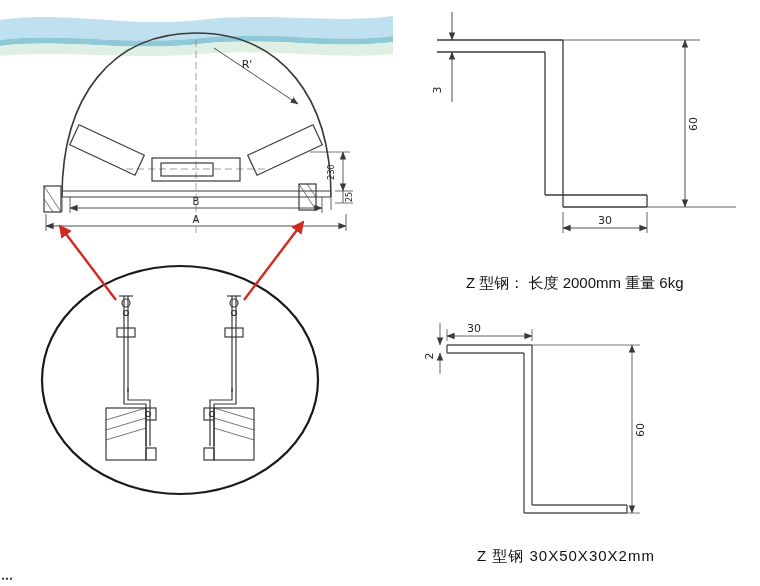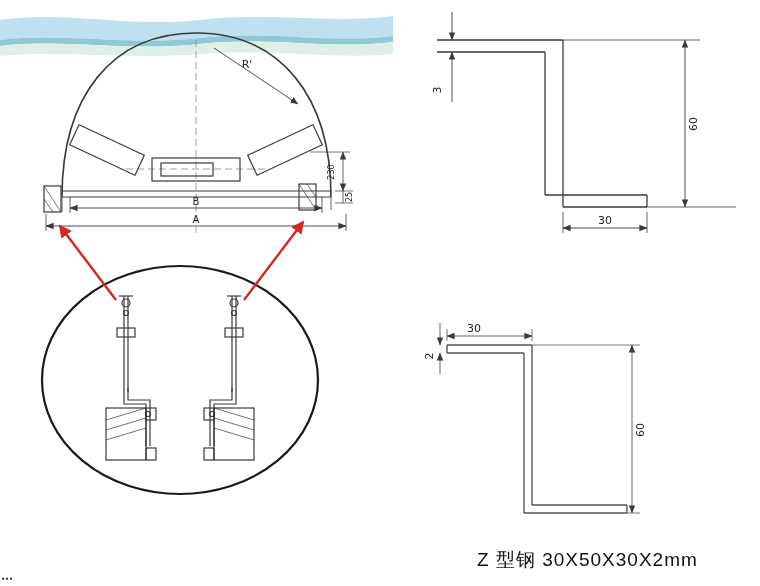--- a/index.html
+++ b/index.html
@@ -7,21 +7,21 @@
         font-family:"Liberation Sans","DejaVu Sans",sans-serif;}
   .banner{position:absolute;left:0;top:6px;width:393px;height:58px;}
   .banner svg{display:block;width:100%;height:100%;}
   .art{position:absolute;left:0;top:0;width:760px;height:586px;}
   .dimt{font-family:"DejaVu Sans",sans-serif;font-size:10px;fill:#222;stroke:none;}
   .sm{font-size:8px;}
   .md{font-size:11px;}
   .caption{position:absolute;color:#111;white-space:nowrap;}
   .cap-main{left:124px;top:498px;font-size:19px;font-weight:bold;letter-spacing:3px;}
   .cap-ztop{left:466px;top:274px;font-size:15px;}
-  .cap-zbot{left:477px;top:547px;font-size:19px;letter-spacing:1px;}
+  .cap-zbot{left:477px;top:547px;font-size:15px;letter-spacing:1px;}
   .footer-smudge{position:absolute;left:2px;top:574px;font-size:8px;color:#333;letter-spacing:1px;}
 </style>
 </head>
 <body>
 
 <div class="page">
 
   <div class="banner">
     <svg viewBox="0 0 393 58" preserveAspectRatio="none">
       <rect width="393" height="58" fill="#ffffff"></rect>
@@ -165,16 +165,17 @@
 
       <line x1="532" y1="345" x2="640" y2="345" stroke-width="0.8"></line>
       <line x1="627" y1="513" x2="640" y2="513" stroke-width="0.8"></line>
       <line x1="632" y1="345" x2="632" y2="513" stroke-width="0.9" marker-start="url(#dimA)" marker-end="url(#dimA)"></line>
       <text x="474" y="332" class="dimt md" text-anchor="middle">30</text>
       <text transform="translate(433,356) rotate(-90)" class="dimt md" text-anchor="middle">2</text>
       <text transform="translate(644,430) rotate(-90)" class="dimt md" text-anchor="middle">60</text>
     </g>
   </svg>
 
+  <div class="caption cap-ztop">Z 型钢： 长度 2000mm 重量 6kg</div>
   <div class="caption cap-zbot">Z 型钢  30X50X30X2mm</div>
 
   <div class="footer-smudge">▪▪▪</div>
 </div>
 
 </body></html>

